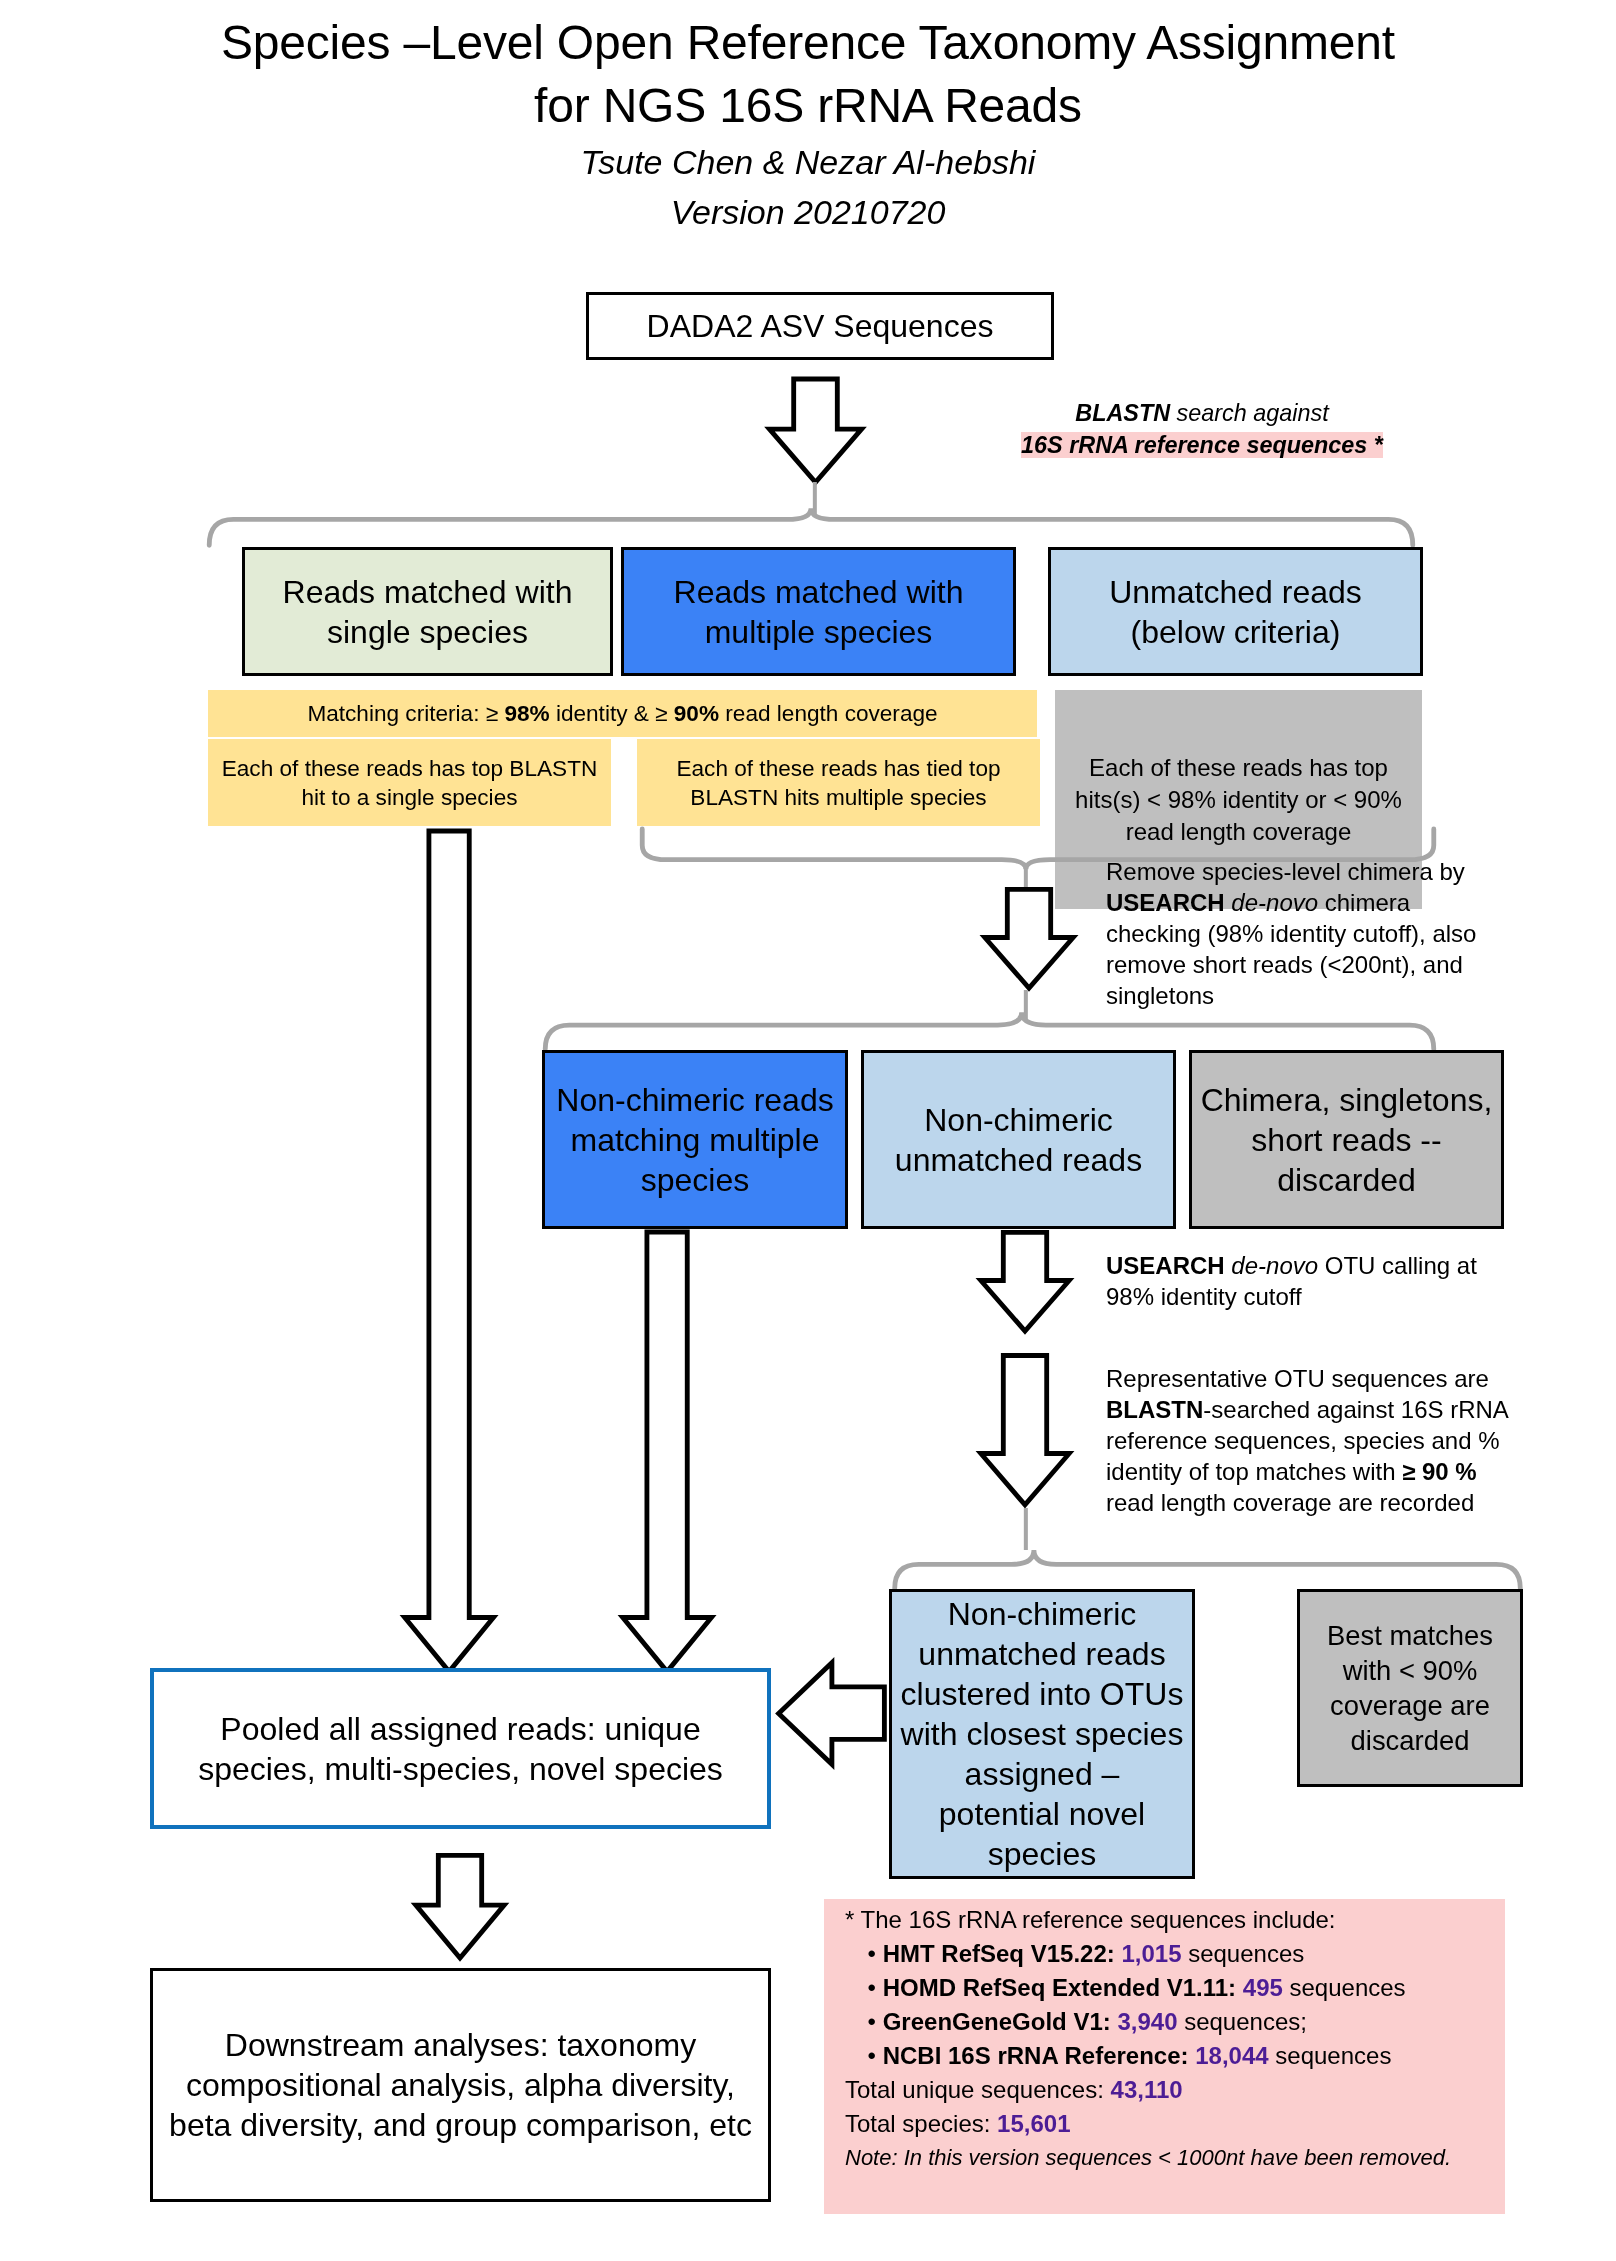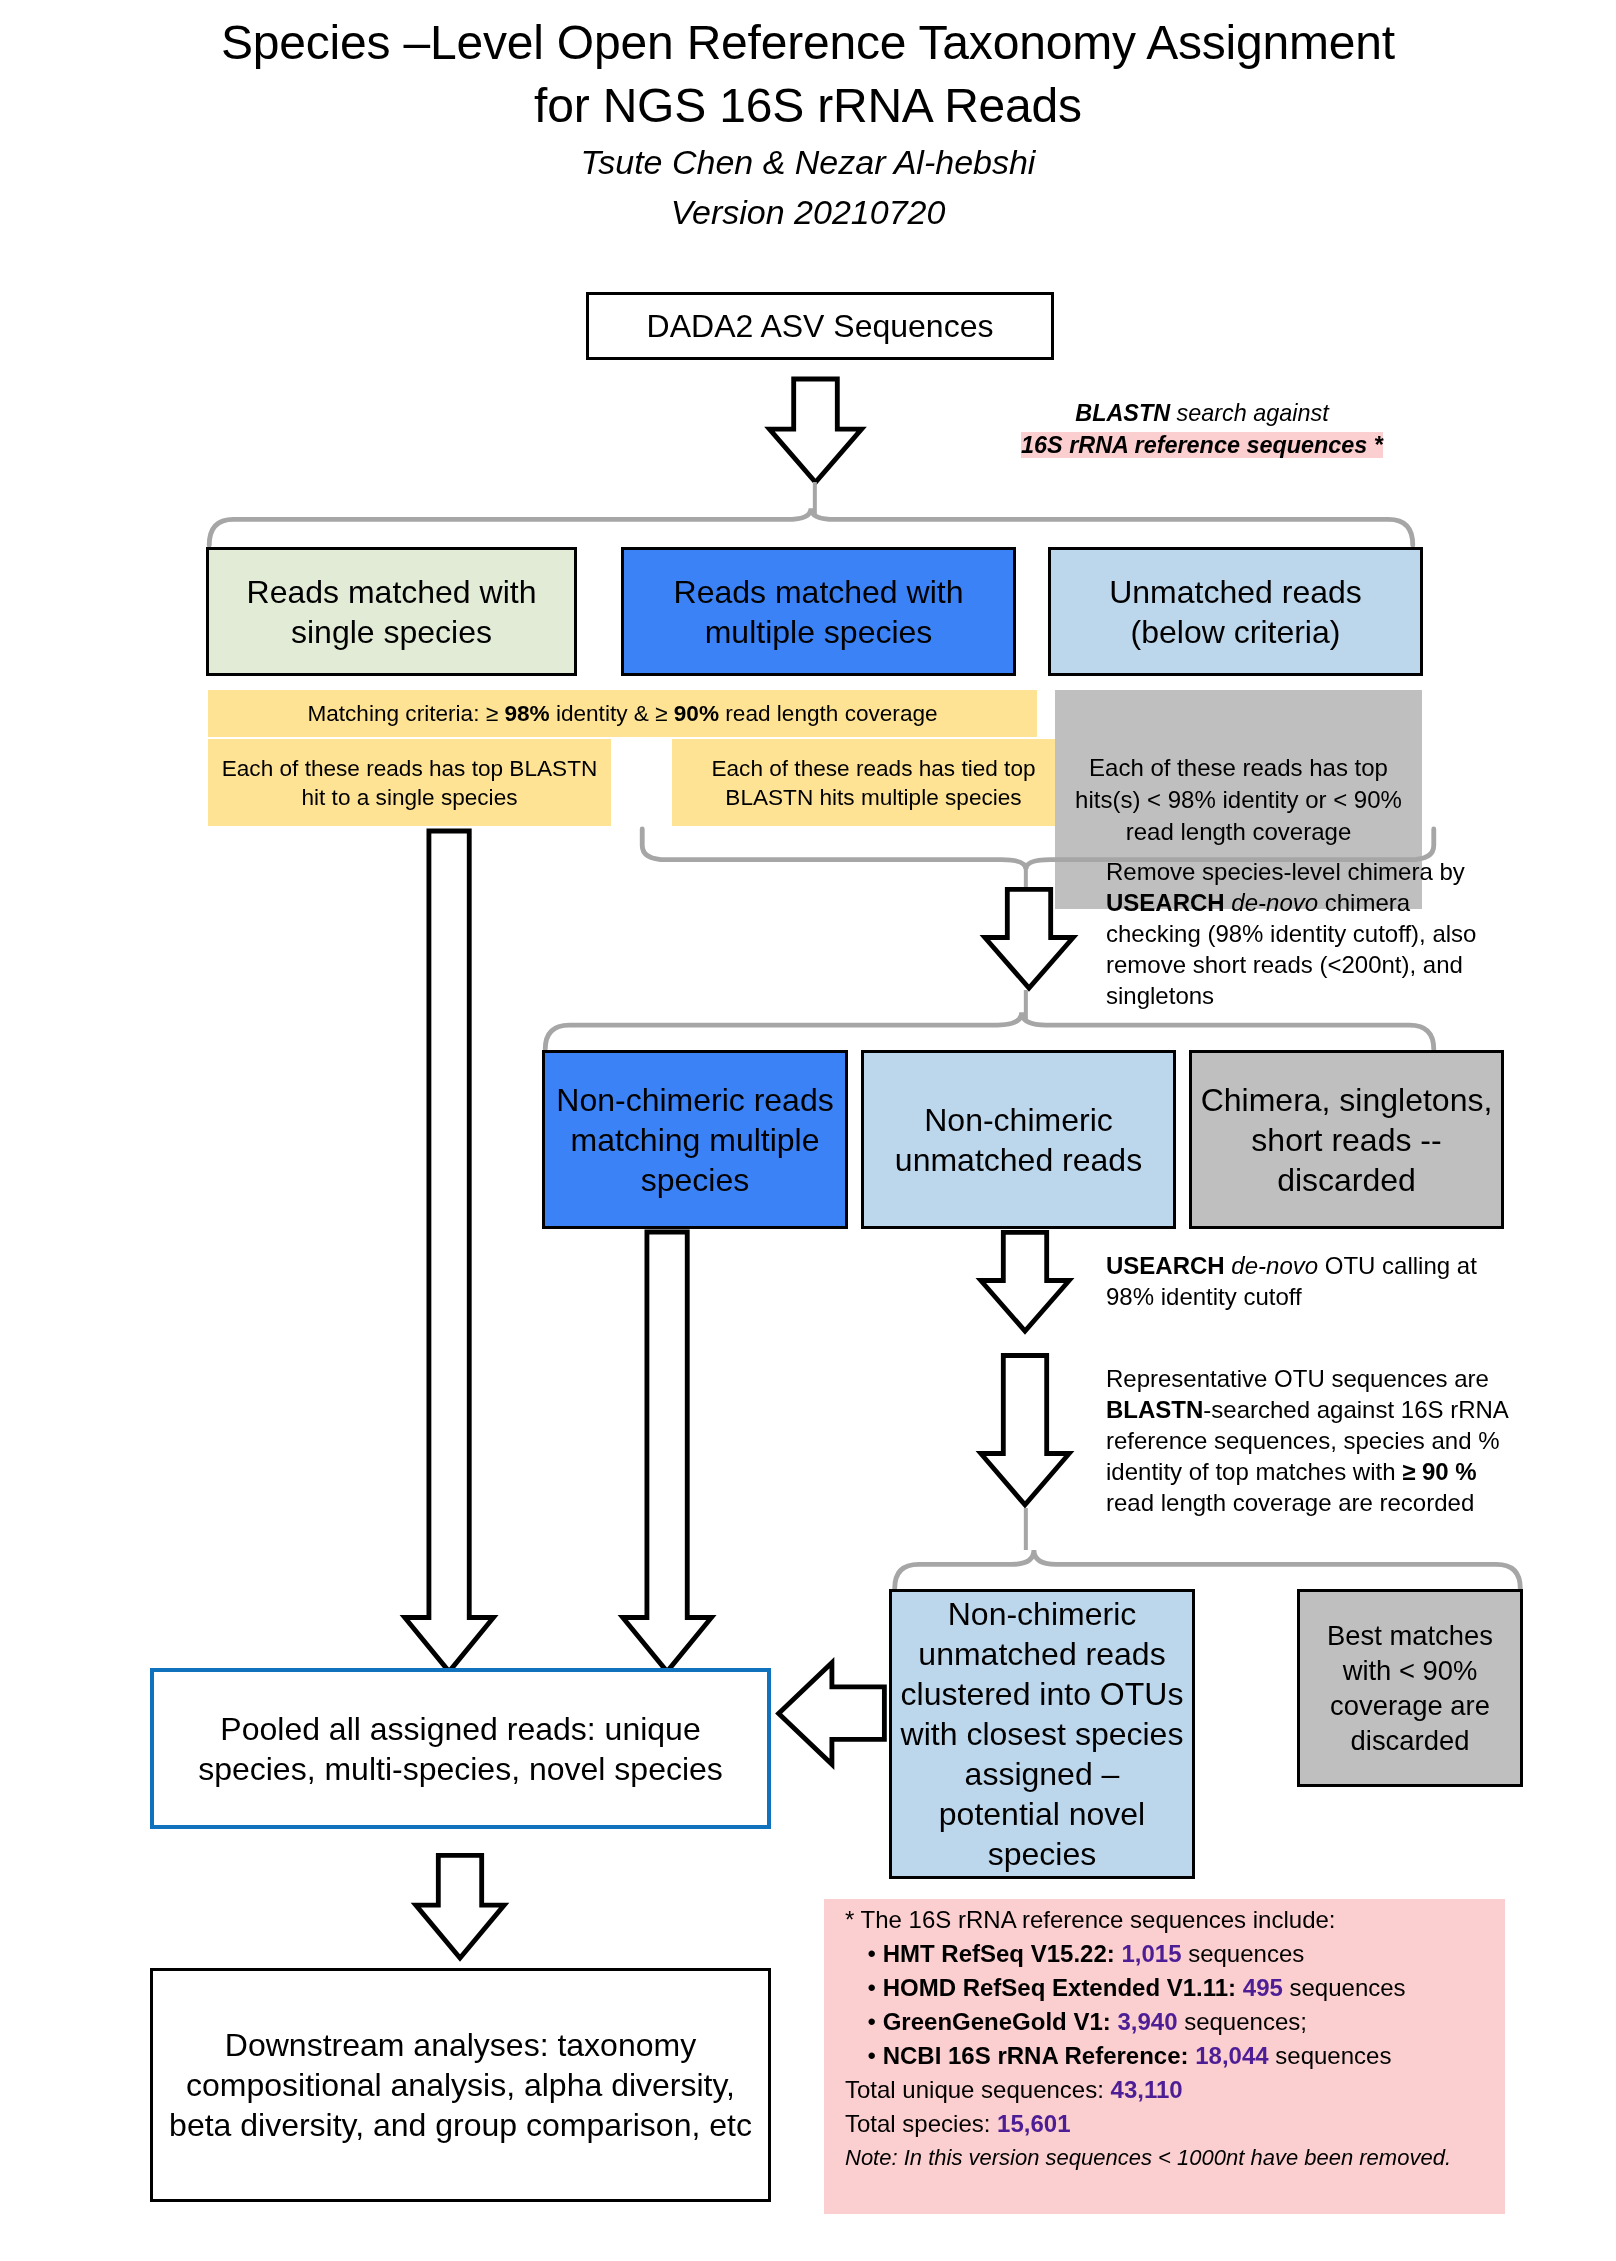--- a/index.html
+++ b/index.html
@@ -26,21 +26,21 @@
 
   
   .box{
     border:3.2px solid #000;
     display:flex; align-items:center; justify-content:center;
     text-align:center;
     padding:4.8px 8px;
   }
   .box .txt{ width:100%; }
   .plain{ background:#ffffff; }
-  .green{ background:#e2ebd6; }
+  .green{ background:#e2ebd6;margin-left:36px; }
   .orange{ background:#3b82f6; }
   .blue{ background:#bcd6ec; }
   .gray{ background:#bfbfbf; }
   .yellow{ background:#ffe394; border:none; }
   .pinkbox{ background:#fbcfcf; border:none; }
   .blueborder{ border:4px solid #1072bd; background:#ffffff; }
 
   .f40{ font-size:32px; line-height:40px; }
   .f34{ font-size:27.4px; line-height:35px; }
   .f28{ font-size:22.6px; line-height:29px; }
@@ -114,21 +114,21 @@
   <div class="abs box yellow f28" style="left:208px; top:690px; width:829px; height:47px;">
     <span class="txt">
       <span>Matching criteria: ≥ </span><b>98%</b><span> identity &amp; ≥ </span><b>90%</b><span> read length coverage</span>
     </span>
   </div>
 
   <div class="abs box yellow f28" style="left:208px; top:739px; width:403px; height:87px;">
     <span class="txt">Each of these reads has top BLASTN hit to a single species</span>
   </div>
 
-  <div class="abs box yellow f28" style="left:672px; top:739px; width:403px; height:87px;">
+  <div class="abs box yellow f28" style="left:637px; top:739px; width:403px; height:87px;">
     <span class="txt">Each of these reads has tied top BLASTN hits multiple species</span>
   </div>
 
   <div class="abs box gray f30" style="left:1055px; top:690px; width:367px; height:219px; border:none;">
     <span class="txt">Each of these reads has top hits(s) &lt; 98% identity or &lt; 90% read length coverage</span>
   </div>
 
   <svg class="abs" style="left:403px; top:831px;" width="97" height="843" viewBox="0 0 120 1045">
     <polygon points="32,0 82,0 82,975 112,975 57,1042 2,975 32,975" fill="#ffffff" stroke="#000000" stroke-width="6"></polygon>
   </svg>

